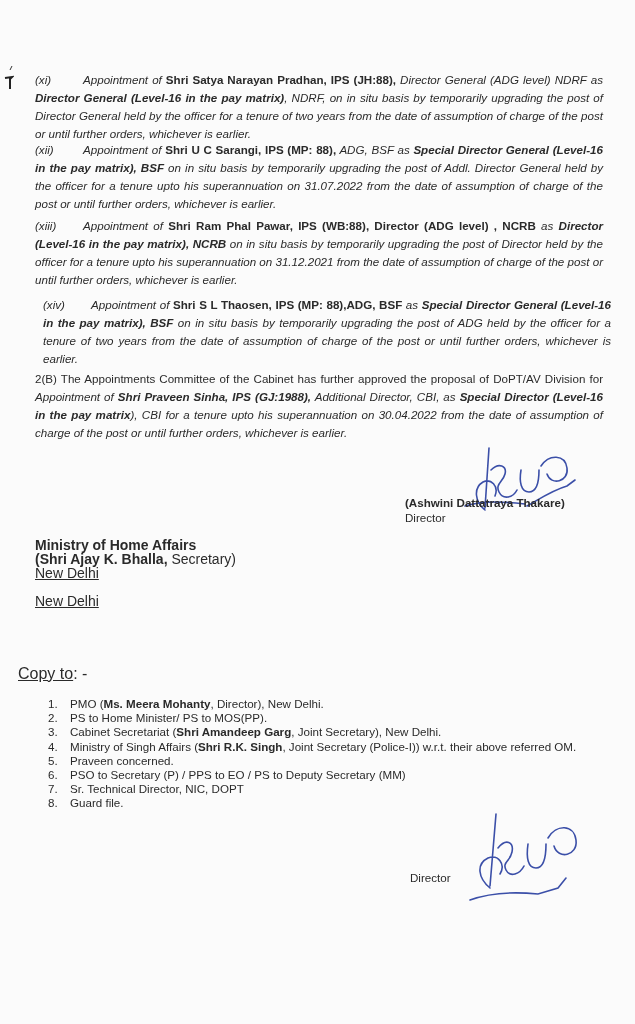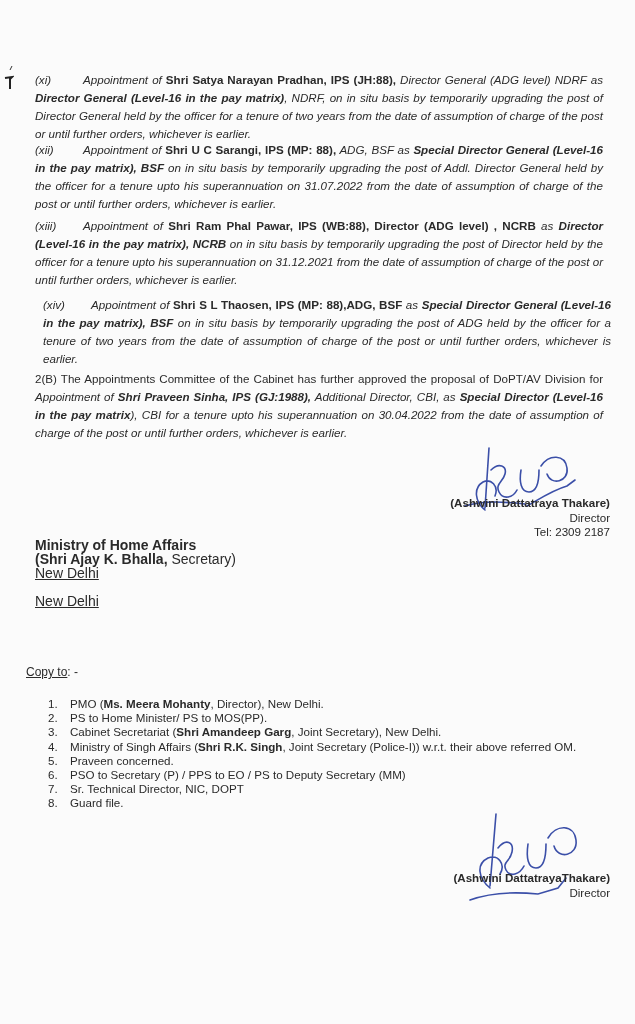--- a/index.html
+++ b/index.html
@@ -20,32 +20,32 @@
     .num { display: inline-block; width: 48px; font-style: italic; }
     .p-xi { top: 71px; }
     .p-xii { top: 141px; }
     .p-xiii { top: 217px; }
     .p-xiv { top: 296px; margin-left: 8px; }
     .p-2b { top: 370px; }
     .it { font-style: italic; }
     .bi { font-weight: bold; font-style: italic; }
     .b { font-weight: bold; }
 
-    .sig { position: absolute; text-align: right; font-size: 11.6px; line-height: 14.5px; }
+    .sig { position: absolute; text-align: left; font-size: 11.6px; line-height: 14.5px; }
     .sig1 { left: 405px; width: 205px; top: 496px; }
     .sig2 { left: 410px; width: 200px; top: 871px; }
     .sig-name { font-weight: bold; }
     .signature-svg { position: absolute; }
 
     .addr { position: absolute; left: 35px; font-size: 14px; line-height: 14.2px; }
     .addr1 { top: 538px; }
     .addr2 { top: 594px; }
     .u { text-decoration: underline; }
 
-    .copy-label { position: absolute; left: 26px; top: 665px; font-size: 12px; }
+    .copy-label { position: absolute; left: 18px; top: 665px; font-size: 16px; }
     .copy-list { position: absolute; left: 48px; top: 697px; width: 562px; font-size: 11.6px; line-height: 14.2px; margin: 0; padding: 0; list-style: none; }
     .copy-list li { display: flex; text-align: justify; }
     .copy-list .n { width: 22px; flex: 0 0 22px; }
     .copy-list .t { flex: 1; }
   </style>
 </head>
 <body>
 
 <div class="page">
 
@@ -63,21 +63,20 @@
   <svg class="signature-svg" style="left:455px;top:440px;width:130px;height:80px" viewBox="0 0 130 80">
     <g fill="none" stroke="#3b4fa8" stroke-width="1.6" stroke-linecap="round">
       <path d="M30 70 C20 62, 18 48, 28 42 C36 38, 44 46, 40 56 M34 8 L30 68 M36 30 C44 22, 52 26, 50 34 C48 42, 40 44, 44 52 C48 60, 58 58, 62 50"></path>
       <path d="M66 30 C64 42, 66 52, 74 52 C82 52, 84 40, 84 30 M86 26 C94 14, 110 14, 112 28 C114 42, 96 46, 92 34"></path>
       <path d="M10 66 C30 60, 50 62, 70 64 M72 66 C86 58, 98 50, 112 46 L120 40"></path>
     </g>
   </svg>
   <div class="sig sig1">
     <div class="sig-name">(Ashwini Dattatraya Thakare)</div>
     <div>Director</div>
-    <div>Tel: 2309 2187</div>
   </div>
 
   <div class="addr addr1">
     <div class="b">Ministry of Home Affairs</div>
     <div><span class="b">(Shri Ajay K. Bhalla,</span><span> Secretary)</span></div>
     <div class="u">New Delhi</div>
   </div>
   <div class="addr addr2">
     <div class="u">New Delhi</div>
   </div>
@@ -119,17 +118,16 @@
     </ul>
 
   <svg class="signature-svg" style="left:462px;top:808px;width:130px;height:100px" viewBox="0 0 130 100">
     <g fill="none" stroke="#3b4fa8" stroke-width="1.6" stroke-linecap="round">
       <path d="M28 80 C16 70, 14 56, 26 50 C36 46, 44 56, 38 66 M34 6 L28 78 M36 40 C44 30, 52 34, 50 44 C48 54, 40 54, 44 62 C48 70, 58 66, 62 58"></path>
       <path d="M66 36 C64 50, 66 60, 74 60 C82 60, 84 48, 84 36 M86 30 C94 16, 112 16, 114 32 C116 48, 96 52, 92 38"></path>
       <path d="M8 92 C30 84, 56 84, 76 86 L96 80 L104 70"></path>
     </g>
   </svg>
   <div class="sig sig2">
-    <div class="sig-name">(Ashwini DattatrayaThakare)</div>
     <div>Director</div>
   </div>
 
 </div>
 
 </body></html>

